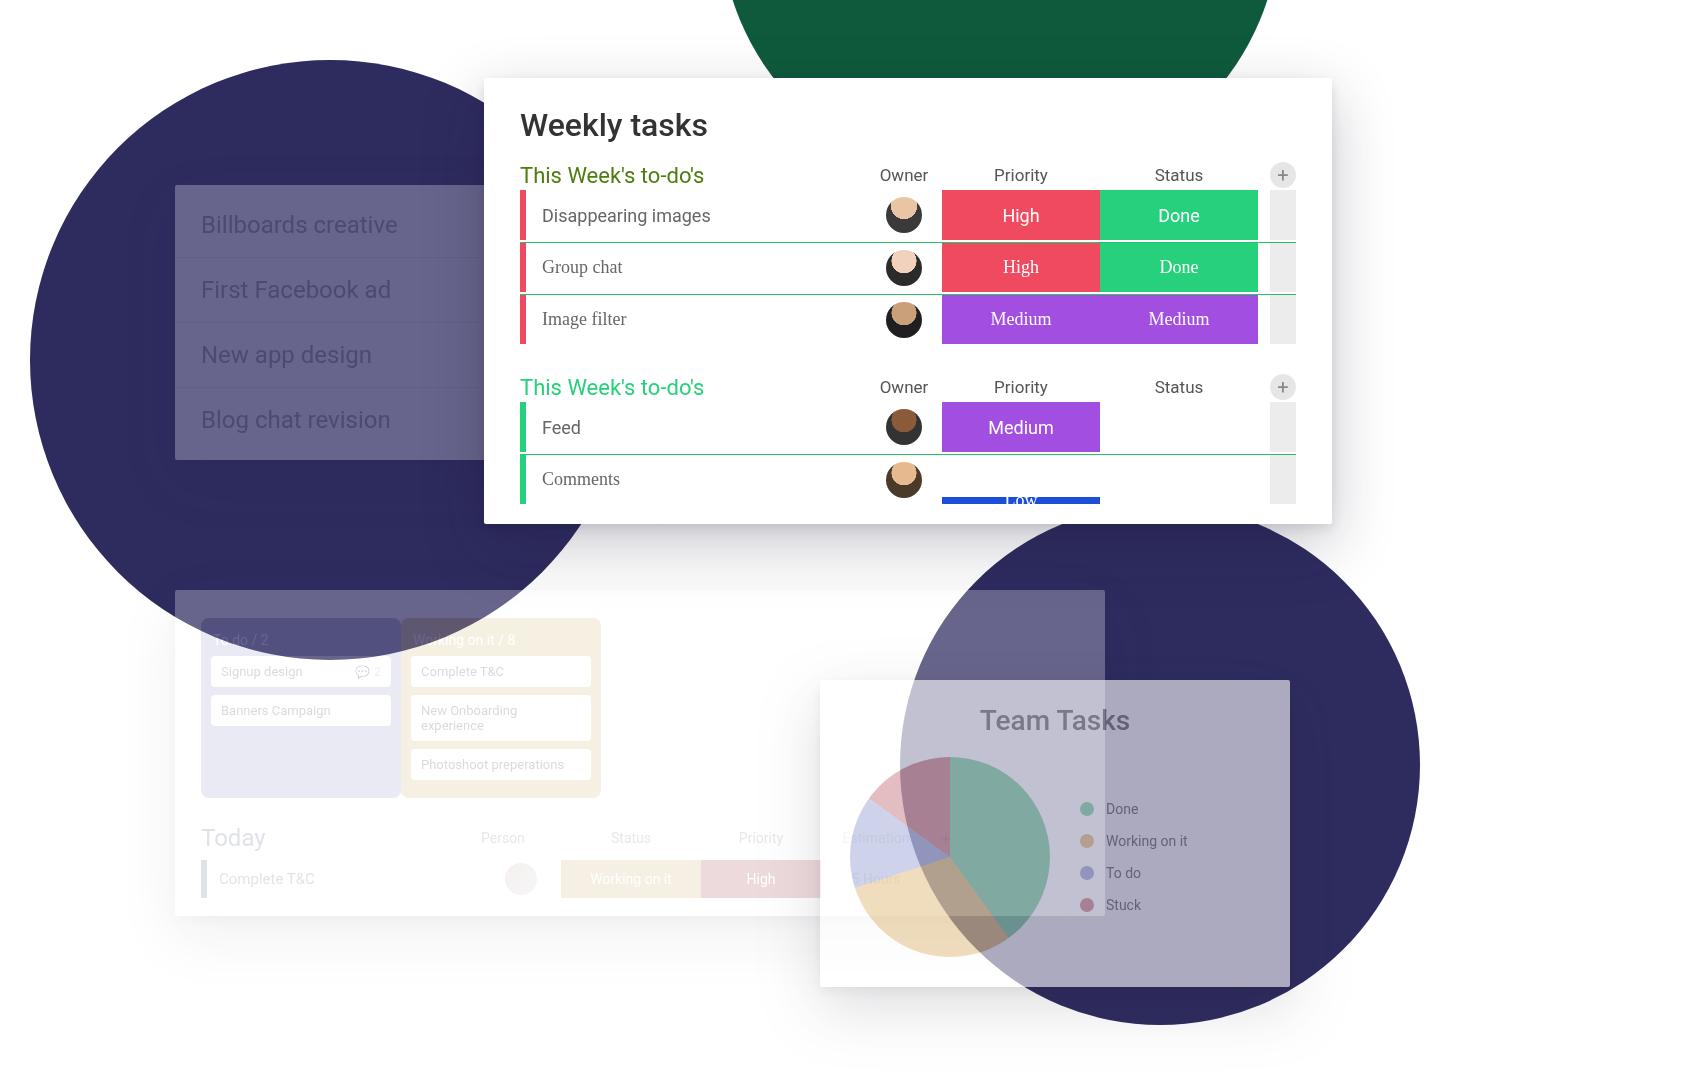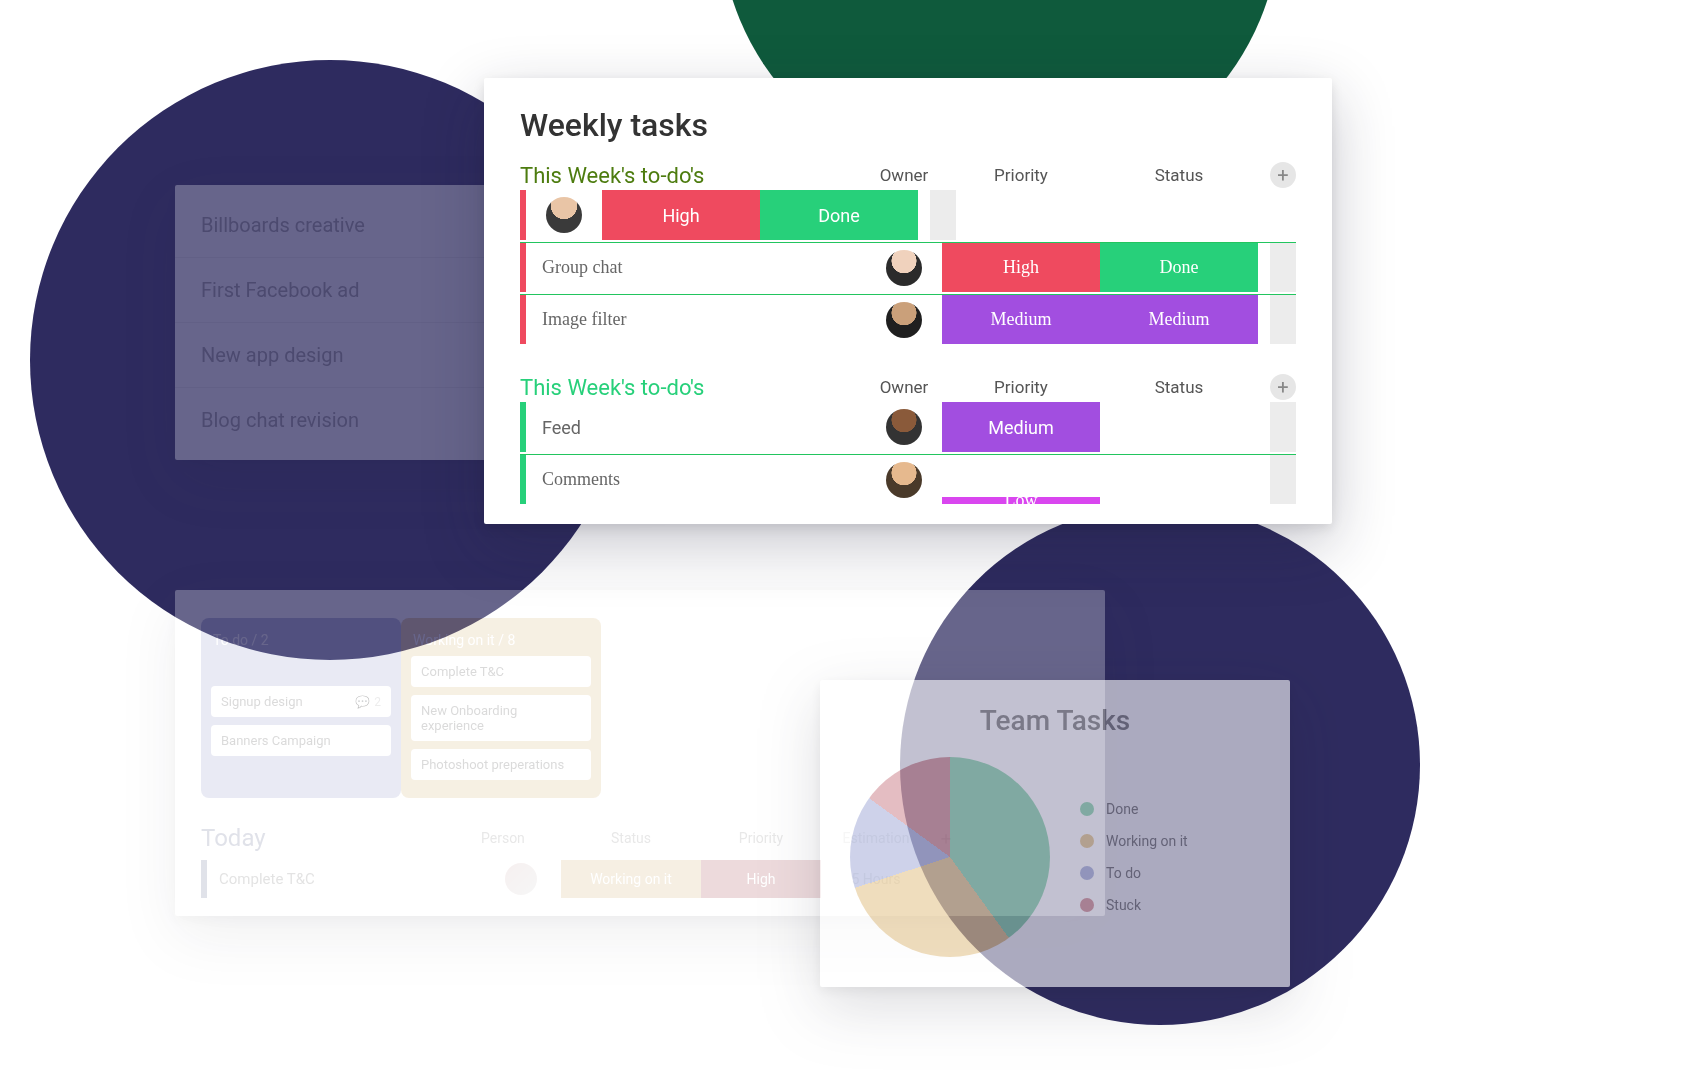--- a/index.html
+++ b/index.html
@@ -46,21 +46,21 @@
   opacity: .55;
 }
 .time-row {
   display: flex;
   align-items: center;
   padding: 16px 26px;
   border-bottom: 1px solid #eee;
   color: #888;
 }
 .time-row:last-child { border-bottom: none; }
-.time-row .name { flex: 1; font-size: 20px; color: #9b9b9b; }
+.time-row .name { flex: 1; font-size: 24px; color: #9b9b9b; }
 .time-row .play {
   width: 32px; height: 32px;
   border-radius: 50%;
   background: #8ed7f7;
   margin-right: 18px;
   display: flex; align-items: center; justify-content: center;
 }
 .time-row .play::before {
   content: '';
   display: block;
@@ -173,21 +173,21 @@
 .owner-cell { width:76px; display:flex; align-items:center; justify-content:center; }
 .av { width:36px; height:36px; border-radius:50%; background:#d6d6d6; }
 .av.a1 { background: radial-gradient(circle at 50% 25%, #e9c5a6 0 40%, #3a3a3a 41% 100%); }
 .av.a2 { background: radial-gradient(circle at 50% 30%, #f0d2bd 0 40%, #2b2b2b 41% 100%); }
 .av.a3 { background: radial-gradient(circle at 50% 30%, #caa07a 0 40%, #1f1f1f 41% 100%); }
 .av.a4 { background: radial-gradient(circle at 50% 30%, #8a5a3a 0 40%, #333 41% 100%); }
 .av.a5 { background: radial-gradient(circle at 50% 30%, #e6b98e 0 40%, #4a3a2a 41% 100%); }
 .bigcell { width:158px; display:flex; align-items:center; justify-content:center; color:#fff; font-size:18px; }
 .bigcell.high { background:#ef4a5f; }
 .bigcell.medium { background:#a24ee0; }
-.bigcell.low { background:#d946ef;margin-top:42px; }
+.bigcell.low { background:#1d4ed8;margin-top:42px; }
 .bigcell.done { background:#27d07a; }
 .bigcell.empty { background:transparent; }
 .tail { width:26px; background:#ececec; margin-left:12px; }
 .spacer-v { height:24px; }
 
 
 .behind { filter: saturate(.6) opacity(.6); }
 .behind-strong { filter: saturate(.5) opacity(.5); }
 </style>
 </head>
@@ -220,21 +220,21 @@
       <span class="dur">3h 0</span>
     </div>
   </div>
 
   <div class="card kanban-card behind-strong">
     <div class="kanban-cols">
       <div class="kcol todo">
         <div class="kcol-head">
             <span>To do / 2</span>
           </div>
-        <div class="ktask" style="display:flex;justify-content:space-between;margin-top:30px;">
+        <div class="ktask" style="display:flex;justify-content:space-between;">
           <span>Signup design</span>
           <span style="color:#bbb;font-size:12px;display:flex;align-items:center;gap:4px;">💬 <span>2</span></span>
         </div>
         <div class="ktask">Banners Campaign</div>
       </div>
       <div class="kcol working">
         <div class="kcol-head">
             <span>Working on it / 8</span>
           </div>
         <div class="ktask">Complete T&amp;C</div>
@@ -294,20 +294,21 @@
     <div class="section-head">
       <span class="section-title red">This Week's to-do's</span>
       <span class="colh owner">Owner</span>
       <span class="colh prio">Priority</span>
       <span class="colh status">Status</span>
       <span class="add-col">+</span>
     </div>
 
     <div class="task-row">
       <div class="hbar red"></div>
+      <div class="task-name">Disappearing images</div>
       <div class="owner-cell">
           <div class="av a1"></div>
         </div>
       <div class="bigcell high">High</div>
       <div class="bigcell done">Done</div>
       <div class="tail"></div>
     </div>
     <div class="task-row">
       <div class="hbar red"></div>
       <div class="task-name">Group chat</div>

